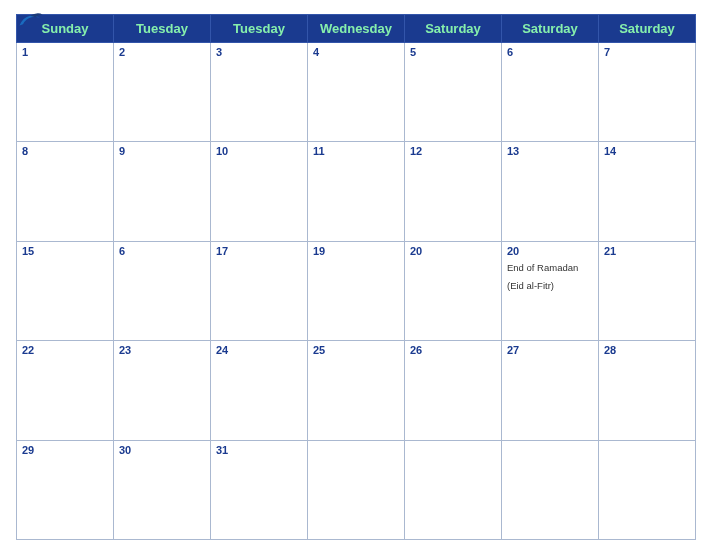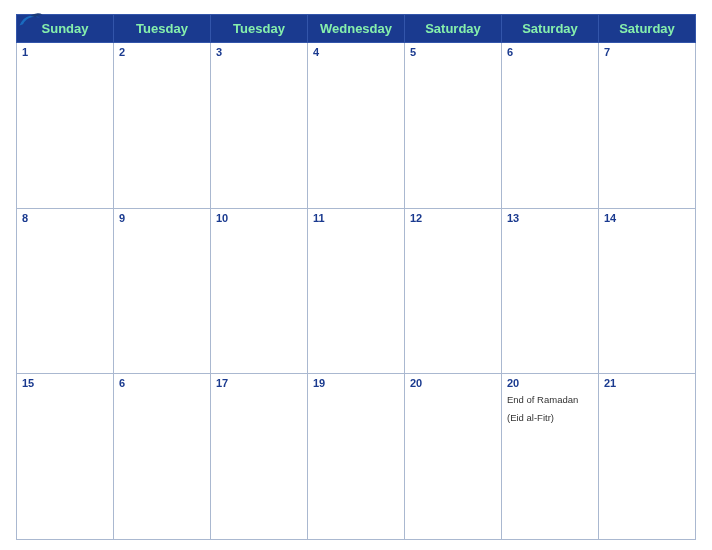--- a/index.html
+++ b/index.html
@@ -196,14 +196,52 @@
           <span class="day-number">19</span>
         </td>
         <td>
           <span class="day-number">20</span>
         </td>
         <td><span class="day-number">20</span><span class="event-text">End of Ramadan (Eid al-Fitr)</span></td>
         <td>
           <span class="day-number">21</span>
         </td>
       </tr>
+      <tr>
+        <td>
+          <span class="day-number">22</span>
+        </td>
+        <td>
+          <span class="day-number">23</span>
+        </td>
+        <td>
+          <span class="day-number">24</span>
+        </td>
+        <td>
+          <span class="day-number">25</span>
+        </td>
+        <td>
+          <span class="day-number">26</span>
+        </td>
+        <td>
+          <span class="day-number">27</span>
+        </td>
+        <td>
+          <span class="day-number">28</span>
+        </td>
+      </tr>
+      <tr>
+        <td>
+          <span class="day-number">29</span>
+        </td>
+        <td>
+          <span class="day-number">30</span>
+        </td>
+        <td>
+          <span class="day-number">31</span>
+        </td>
+        <td></td>
+        <td></td>
+        <td></td>
+        <td></td>
+      </tr>
     </tbody>
 </table>
 
 </body></html>

